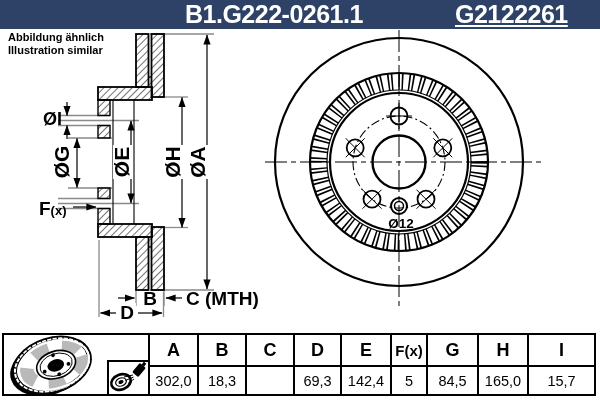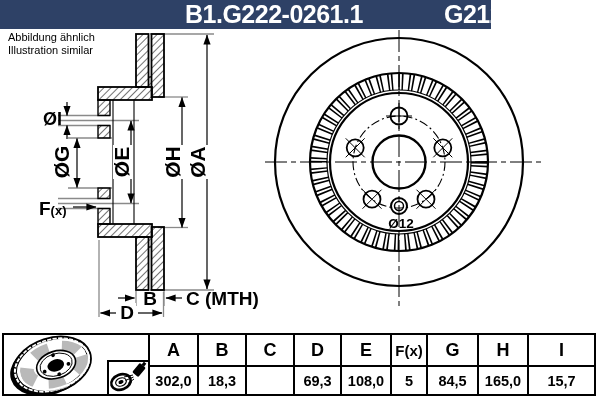--- a/index.html
+++ b/index.html
@@ -1,37 +1,37 @@
 <!DOCTYPE html>
 <html><head>
 <meta charset="utf-8">
 <style>
   html,body{margin:0;padding:0;background:#fff;}
   #stage{position:relative;width:600px;height:400px;background:#fff;overflow:hidden;
          font-family:"Liberation Sans",sans-serif;}
   
-  #hdr{position:absolute;left:0;top:0;width:491px;height:29px;}
+  #hdr{position:absolute;left:0;top:0;width:600px;height:29px;}
   #hdr .code{position:absolute;top:0;height:29px;line-height:28px;font-weight:bold;
              font-size:25px;letter-spacing:-0.5px;white-space:nowrap;}
   #code-left{left:185px;}
-  #code-right{left:444px;}
-  
-  #note{position:absolute;left:8px;top:31px;font-weight:normal;font-size:11px;line-height:12.5px;color:#000;}
+  #code-right{left:455px;text-decoration:underline;}
+  
+  #note{position:absolute;left:8px;top:31px;font-weight:bold;font-size:11px;line-height:12.5px;color:#000;}
   
   #draw{position:absolute;left:0;top:0;}
   
   #spec{position:absolute;left:2px;top:333px;width:594px;height:63px;border:2.5px solid #000;
         display:flex;box-sizing:border-box;background:#fff;}
   #disc-cell{position:relative;width:144px;flex:0 0 144px;}
   #spray-box{position:absolute;right:0;bottom:0;width:41px;height:34px;border-left:2px solid #000;
              border-top:2px solid #000;box-sizing:border-box;background:#fff;}
   .col{flex:0 0 auto;border-left:2px solid #000;display:flex;flex-direction:column;box-sizing:border-box;}
   .col .h{height:30px;display:flex;align-items:center;justify-content:center;
           font-weight:bold;font-size:18px;border-bottom:2px solid #000;}
-  .col .v{flex:1;display:flex;align-items:center;justify-content:center;font-weight:bold;font-size:14.5px;}
+  .col .v{flex:1;display:flex;align-items:center;justify-content:center;font-weight:normal;font-size:14.5px;}
   .lastcol{flex:1 1 auto;}
   svg text{font-family:"Liberation Sans",sans-serif;}
 </style>
 </head>
 <body>
 
 <div id="stage">
 
   <svg id="draw" width="600" height="332" viewBox="0 0 600 332">
     <defs>
@@ -249,21 +249,21 @@
     </div>
     <div class="col" style="flex-basis:48px">
       <div class="h">C</div>
     </div>
     <div class="col" style="flex-basis:47px">
       <div class="h">D</div>
       <div class="v">69,3</div>
     </div>
     <div class="col" style="flex-basis:50px">
       <div class="h">E</div>
-      <div class="v">108,0</div>
+      <div class="v">142,4</div>
     </div>
     <div class="col" style="flex-basis:36px">
       <div class="h fx-small" style="font-size:15px">F(x)</div>
       <div class="v">5</div>
     </div>
     <div class="col" style="flex-basis:51px">
       <div class="h">G</div>
       <div class="v">84,5</div>
     </div>
     <div class="col" style="flex-basis:50px">

